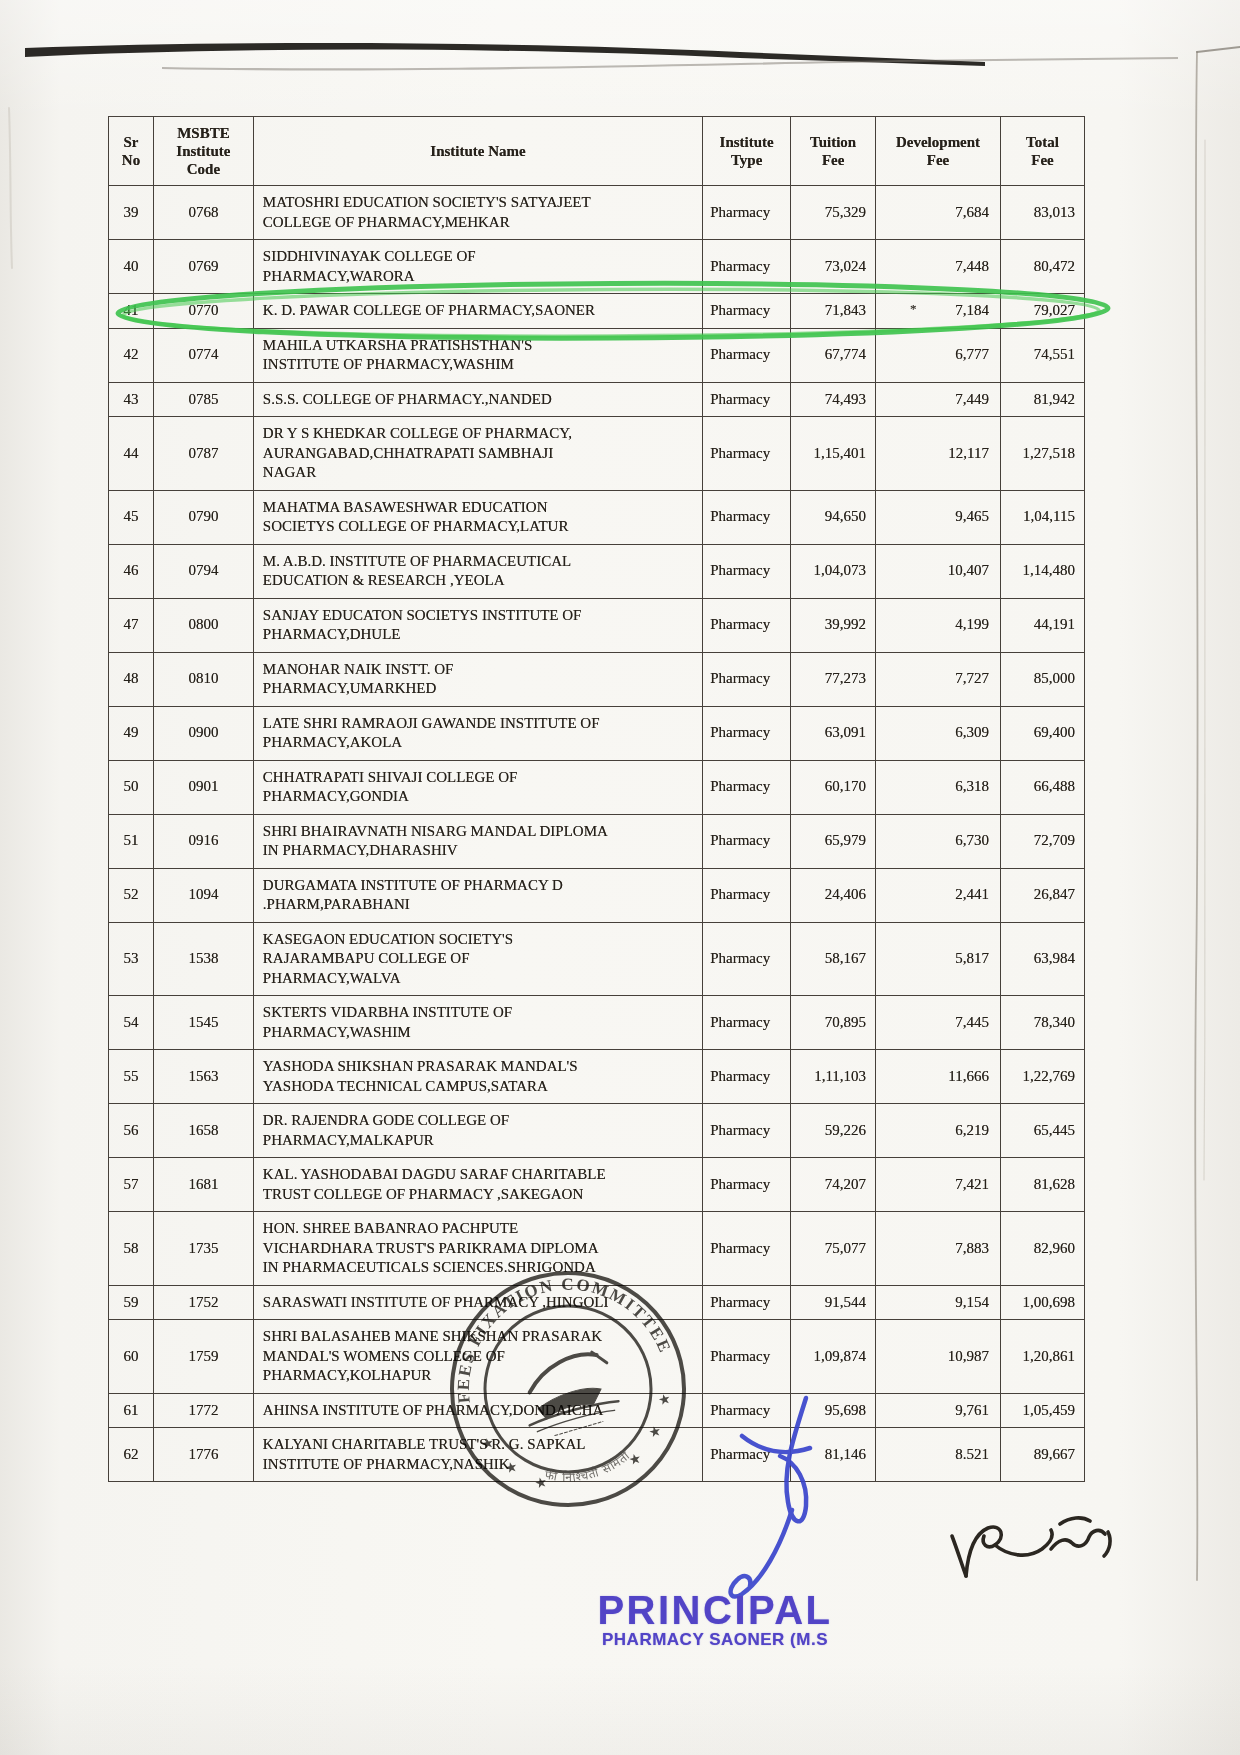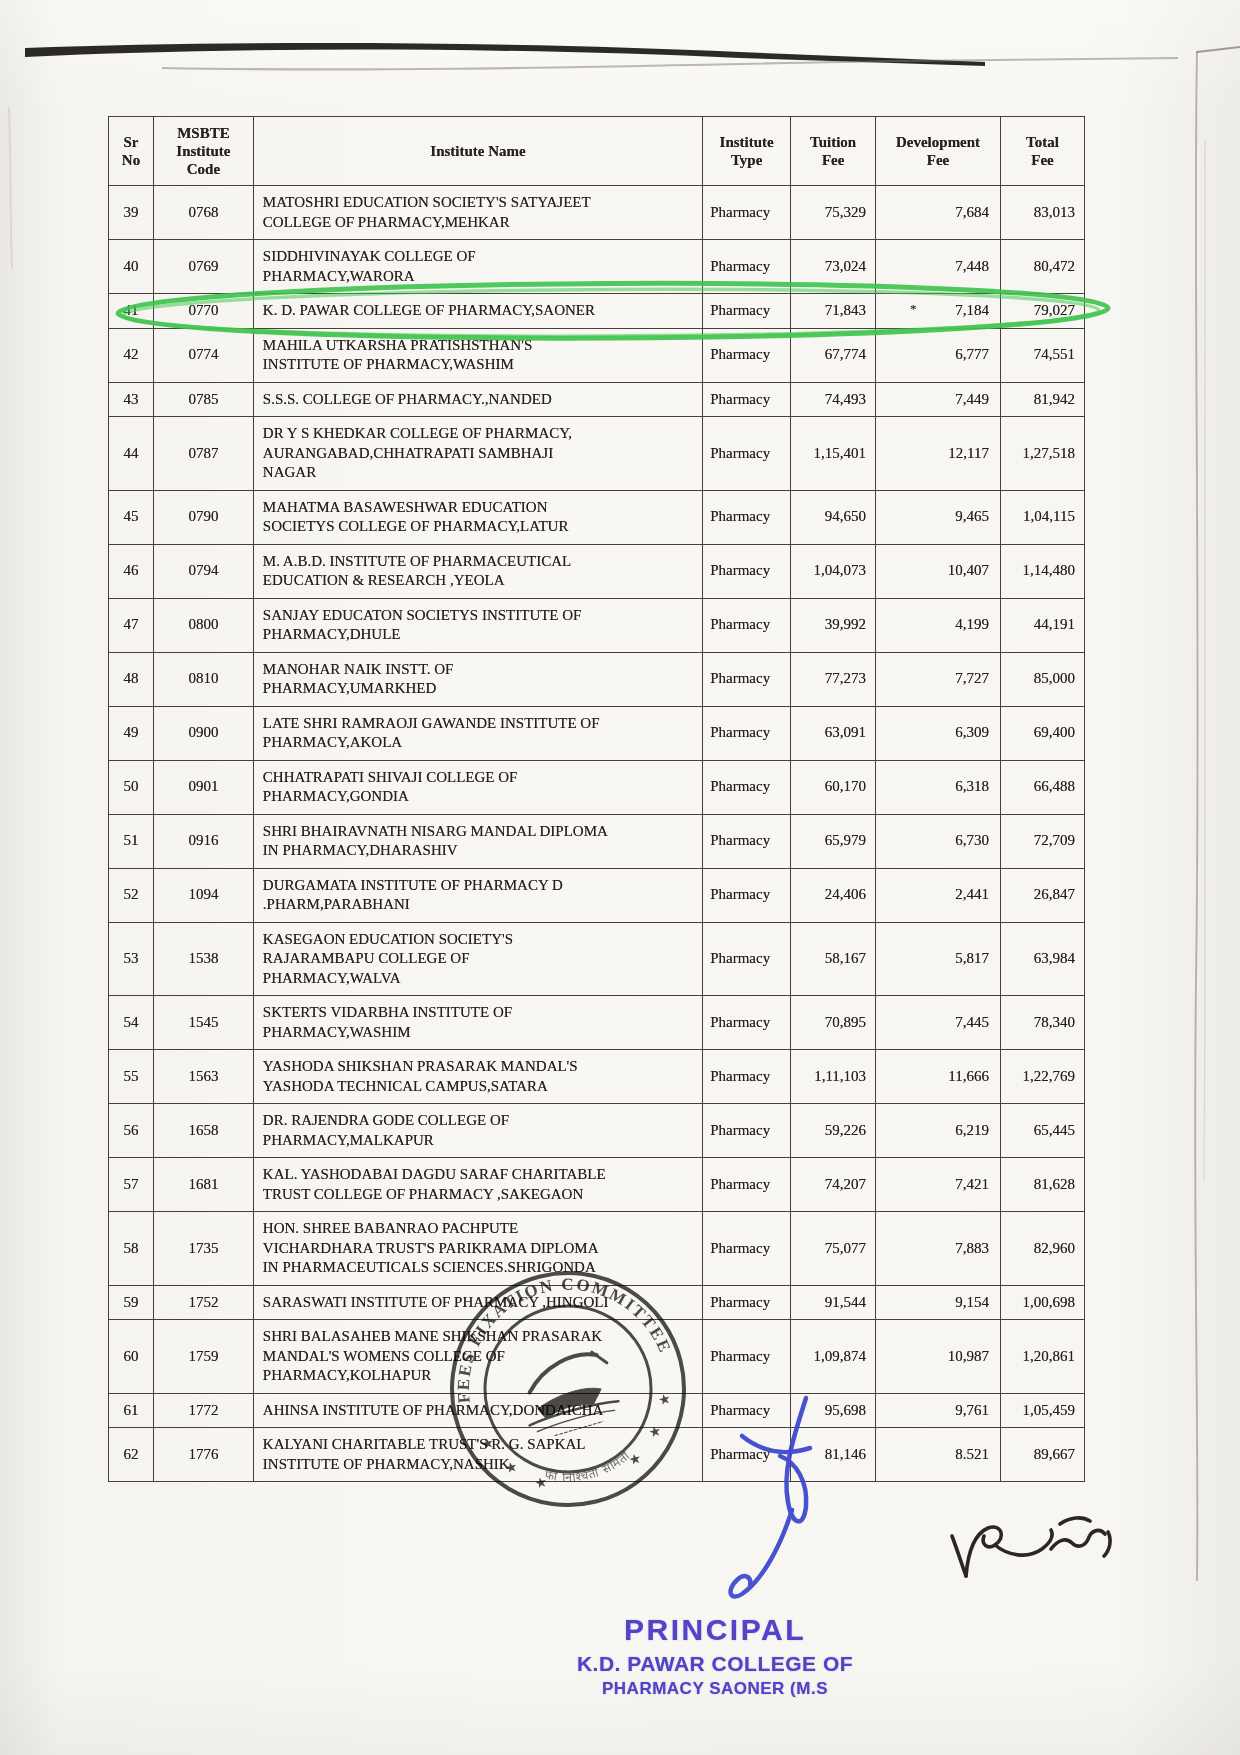--- a/index.html
+++ b/index.html
@@ -35,21 +35,21 @@
   #ink-overlay{position:absolute;left:0;top:0;pointer-events:none;z-index:5;}
   .stamp{
     position:absolute;left:442px;top:1263px;z-index:6;
     mix-blend-mode:multiply;opacity:.85;filter:blur(.4px);
   }
   .principal-block{
     position:absolute;left:505px;top:1593px;width:420px;z-index:7;text-align:center;
     color:#5244c6;font-family:"Liberation Sans",sans-serif;font-weight:bold;
     filter:blur(.3px);text-shadow:0 0 1.2px rgba(82,68,198,.55);
   }
-  .principal-block .p1{font-size:30px;line-height:34px;letter-spacing:2.5px;margin-top:20px;}
+  .principal-block .p1{font-size:40px;line-height:34px;letter-spacing:2.5px;}
   .principal-block .p2{font-size:21px;line-height:25px;letter-spacing:.5px;margin-top:4px;}
   .principal-block .p3{font-size:17px;line-height:25px;letter-spacing:.5px;}
 </style>
 </head>
 <body>
 
 <div class="page">
 
   <table class="fees">
     <colgroup>
@@ -386,17 +386,16 @@
         <path d="M 92,138 C 115,128 142,127 158,134 L 147,147 C 128,141 108,144 98,150 Z" stroke-width="1"></path>
         <path d="M 80,152 C 105,147 150,146 172,150" fill="none" stroke-width="2.5"></path>
         <path d="M 86,160 C 110,156 146,155 166,158" fill="none" stroke-width="1.5"></path>
         <path d="M 102,168 L 152,166" fill="none" stroke-width="1" stroke-dasharray="3 2"></path>
       </g>
     </g>
   </svg>
 
   <div class="principal-block">
     <div class="p1">PRINCIPAL</div>
-    <div class="p2">K.D. PAWAR COLLEGE OF</div>
     <div class="p3">PHARMACY SAONER (M.S</div>
   </div>
 
 </div>
 
 </body></html>

